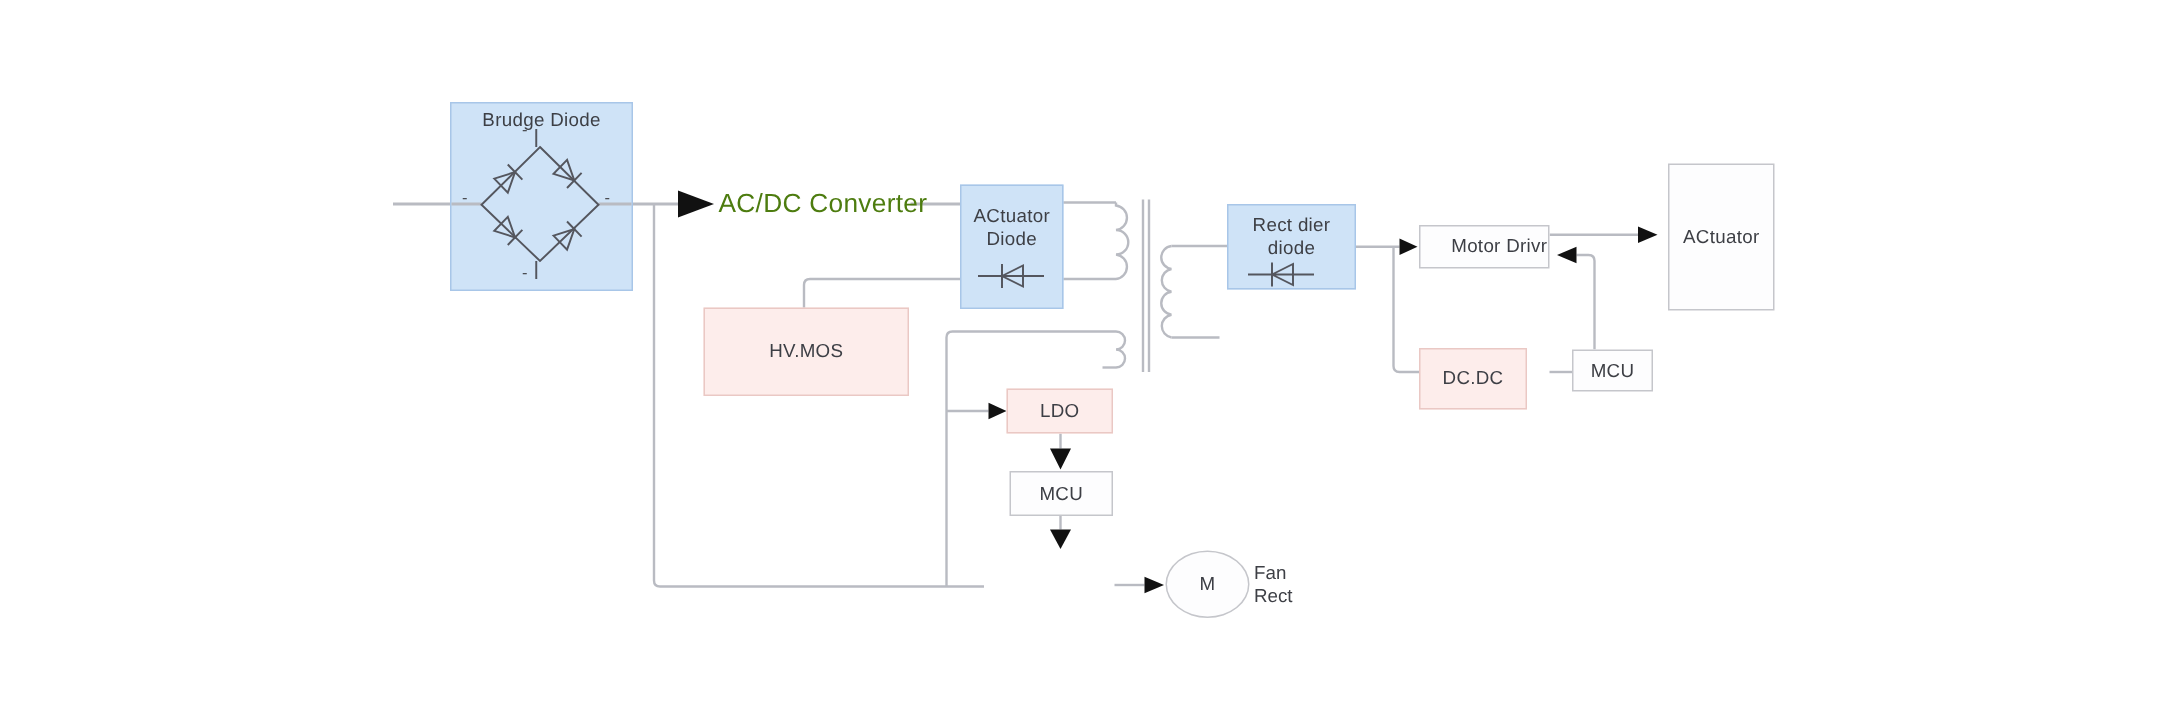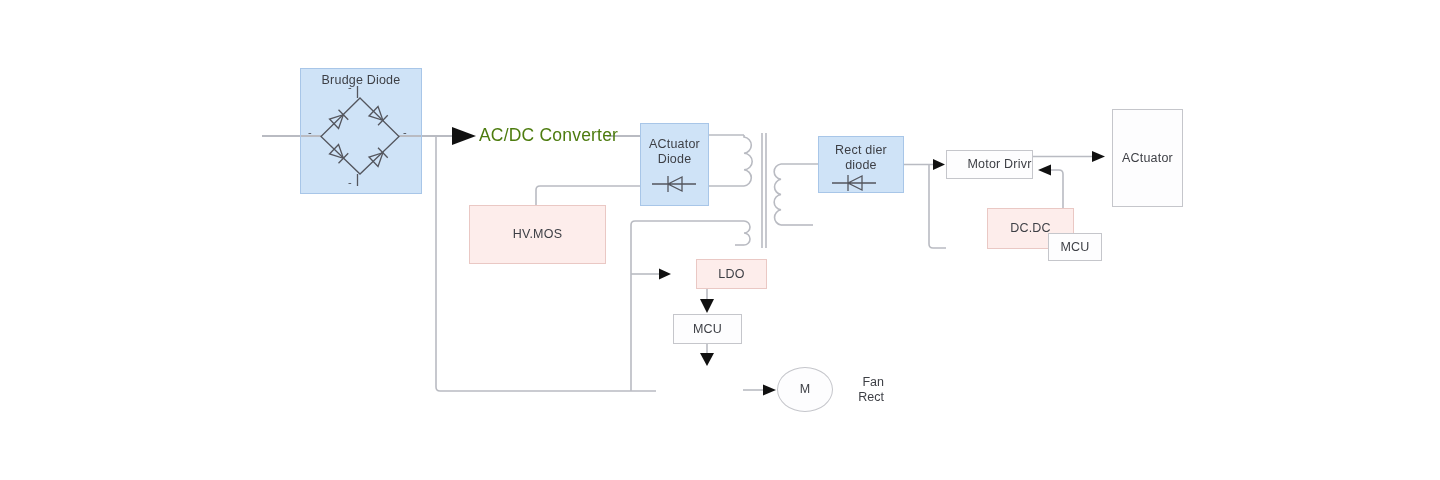--- a/index.html
+++ b/index.html
@@ -99,43 +99,43 @@
     <span>
       <span style="display:block">Rect dier</span>
       <span style="display:block">diode</span>
     </span>
   </div>
 
   <div class="block pink" style="left:469px;top:205px;width:137px;height:59px;">
     <span>HV.MOS</span>
   </div>
 
-  <div class="block pink" style="left:671px;top:259px;width:71px;height:30px;margin-left:25px;">
+  <div class="block pink" style="left:671px;top:259px;width:71px;height:30px;">
     <span>LDO</span>
   </div>
 
   <div class="block white" style="left:673px;top:314px;width:69px;height:30px;">
     <span>MCU</span>
   </div>
 
 
   <div class="block white circle" style="left:777px;top:367px;width:56px;height:45px;">
     <span>M</span>
   </div>
 
-  <div class="freelabel" style="left:836px;top:375px;width:48px;text-align:right;">
+  <div class="freelabel" style="left:836px;top:375px;width:48px;text-align:left;">
     <span style="display:block">Fan</span>
     <span style="display:block">Rect</span>
   </div>
 
   <div class="block white" style="left:946px;top:150px;width:87px;height:29px;padding-left:20px;">
     <span>Motor Drivr</span>
   </div>
 
-  <div class="block pink" style="left:946px;top:208px;width:87px;height:41px;margin-left:41px;">
+  <div class="block pink" style="left:946px;top:232px;width:72px;height:41px;">
     <span>DC.DC</span>
   </div>
 
   <div class="block white" style="left:1048px;top:233px;width:54px;height:28px;">
     <span>MCU</span>
   </div>
 
   <div class="block white" style="left:1112px;top:109px;width:71px;height:98px;">
     <span>ACtuator</span>
   </div>

